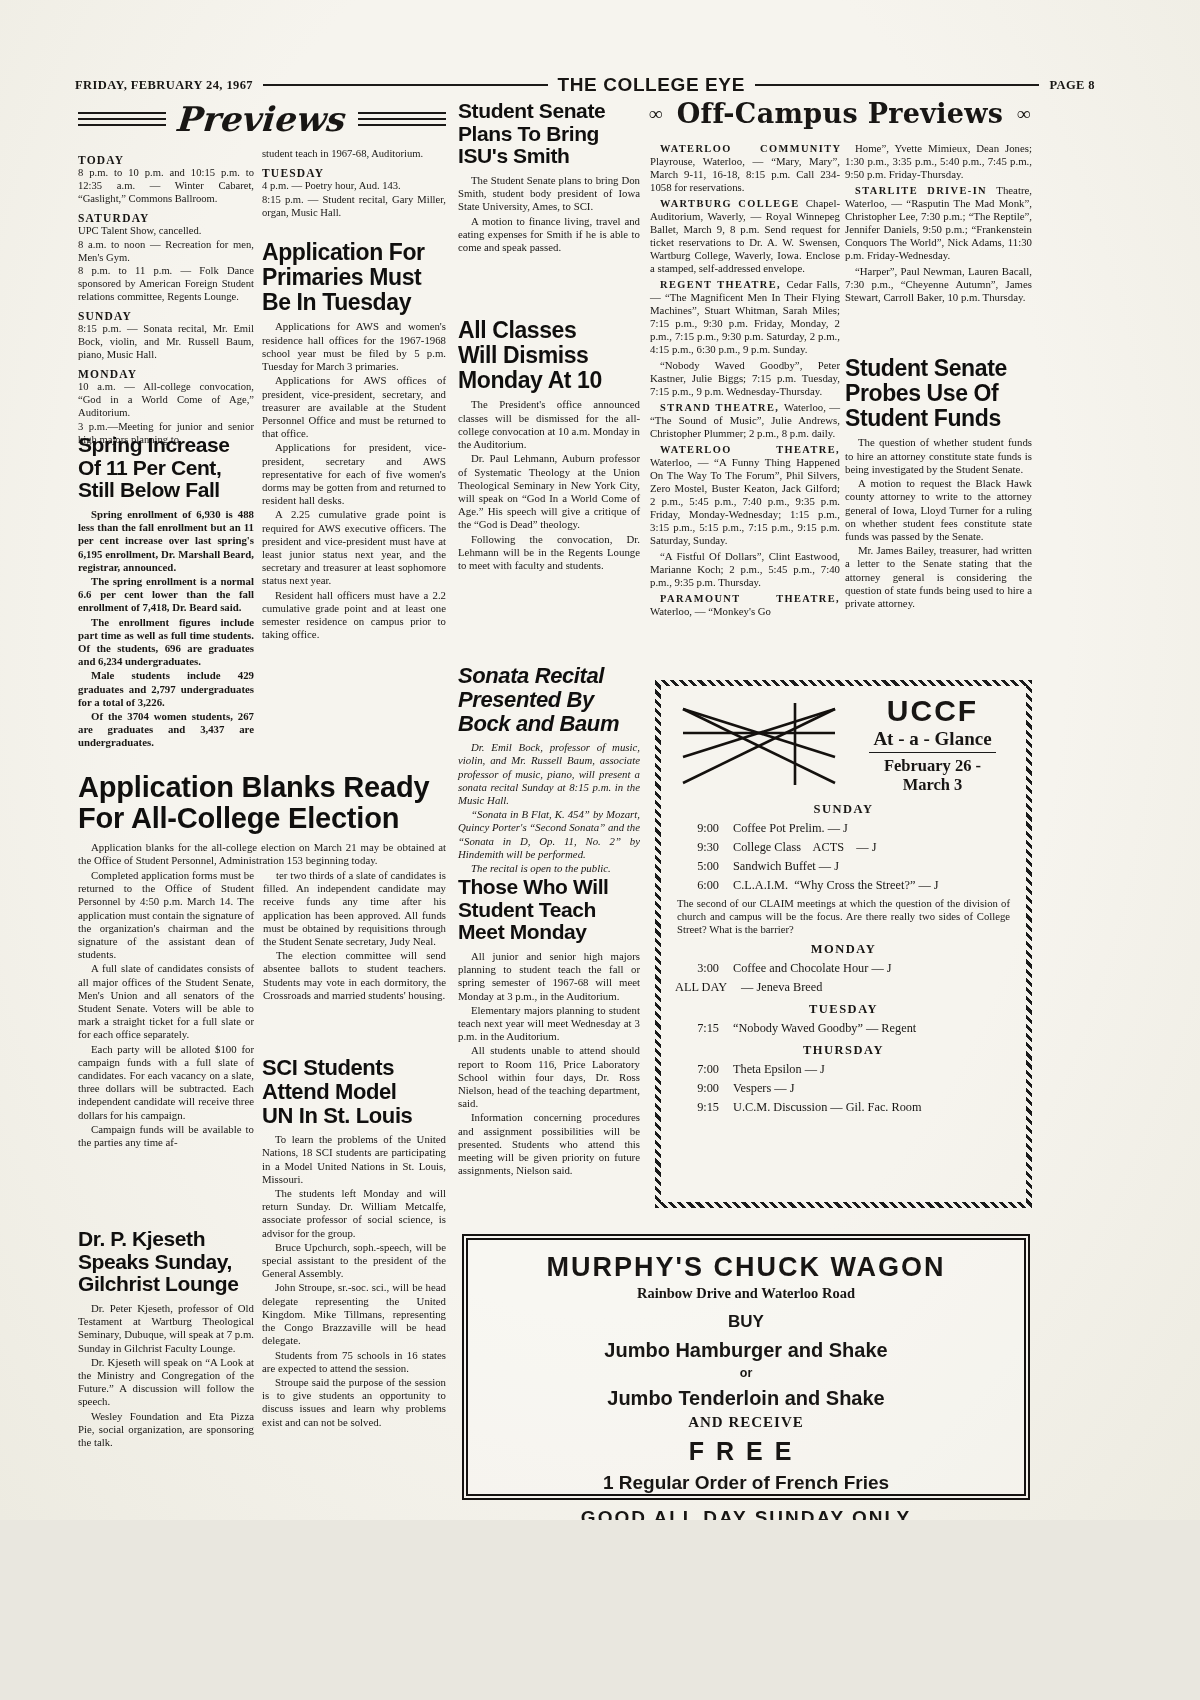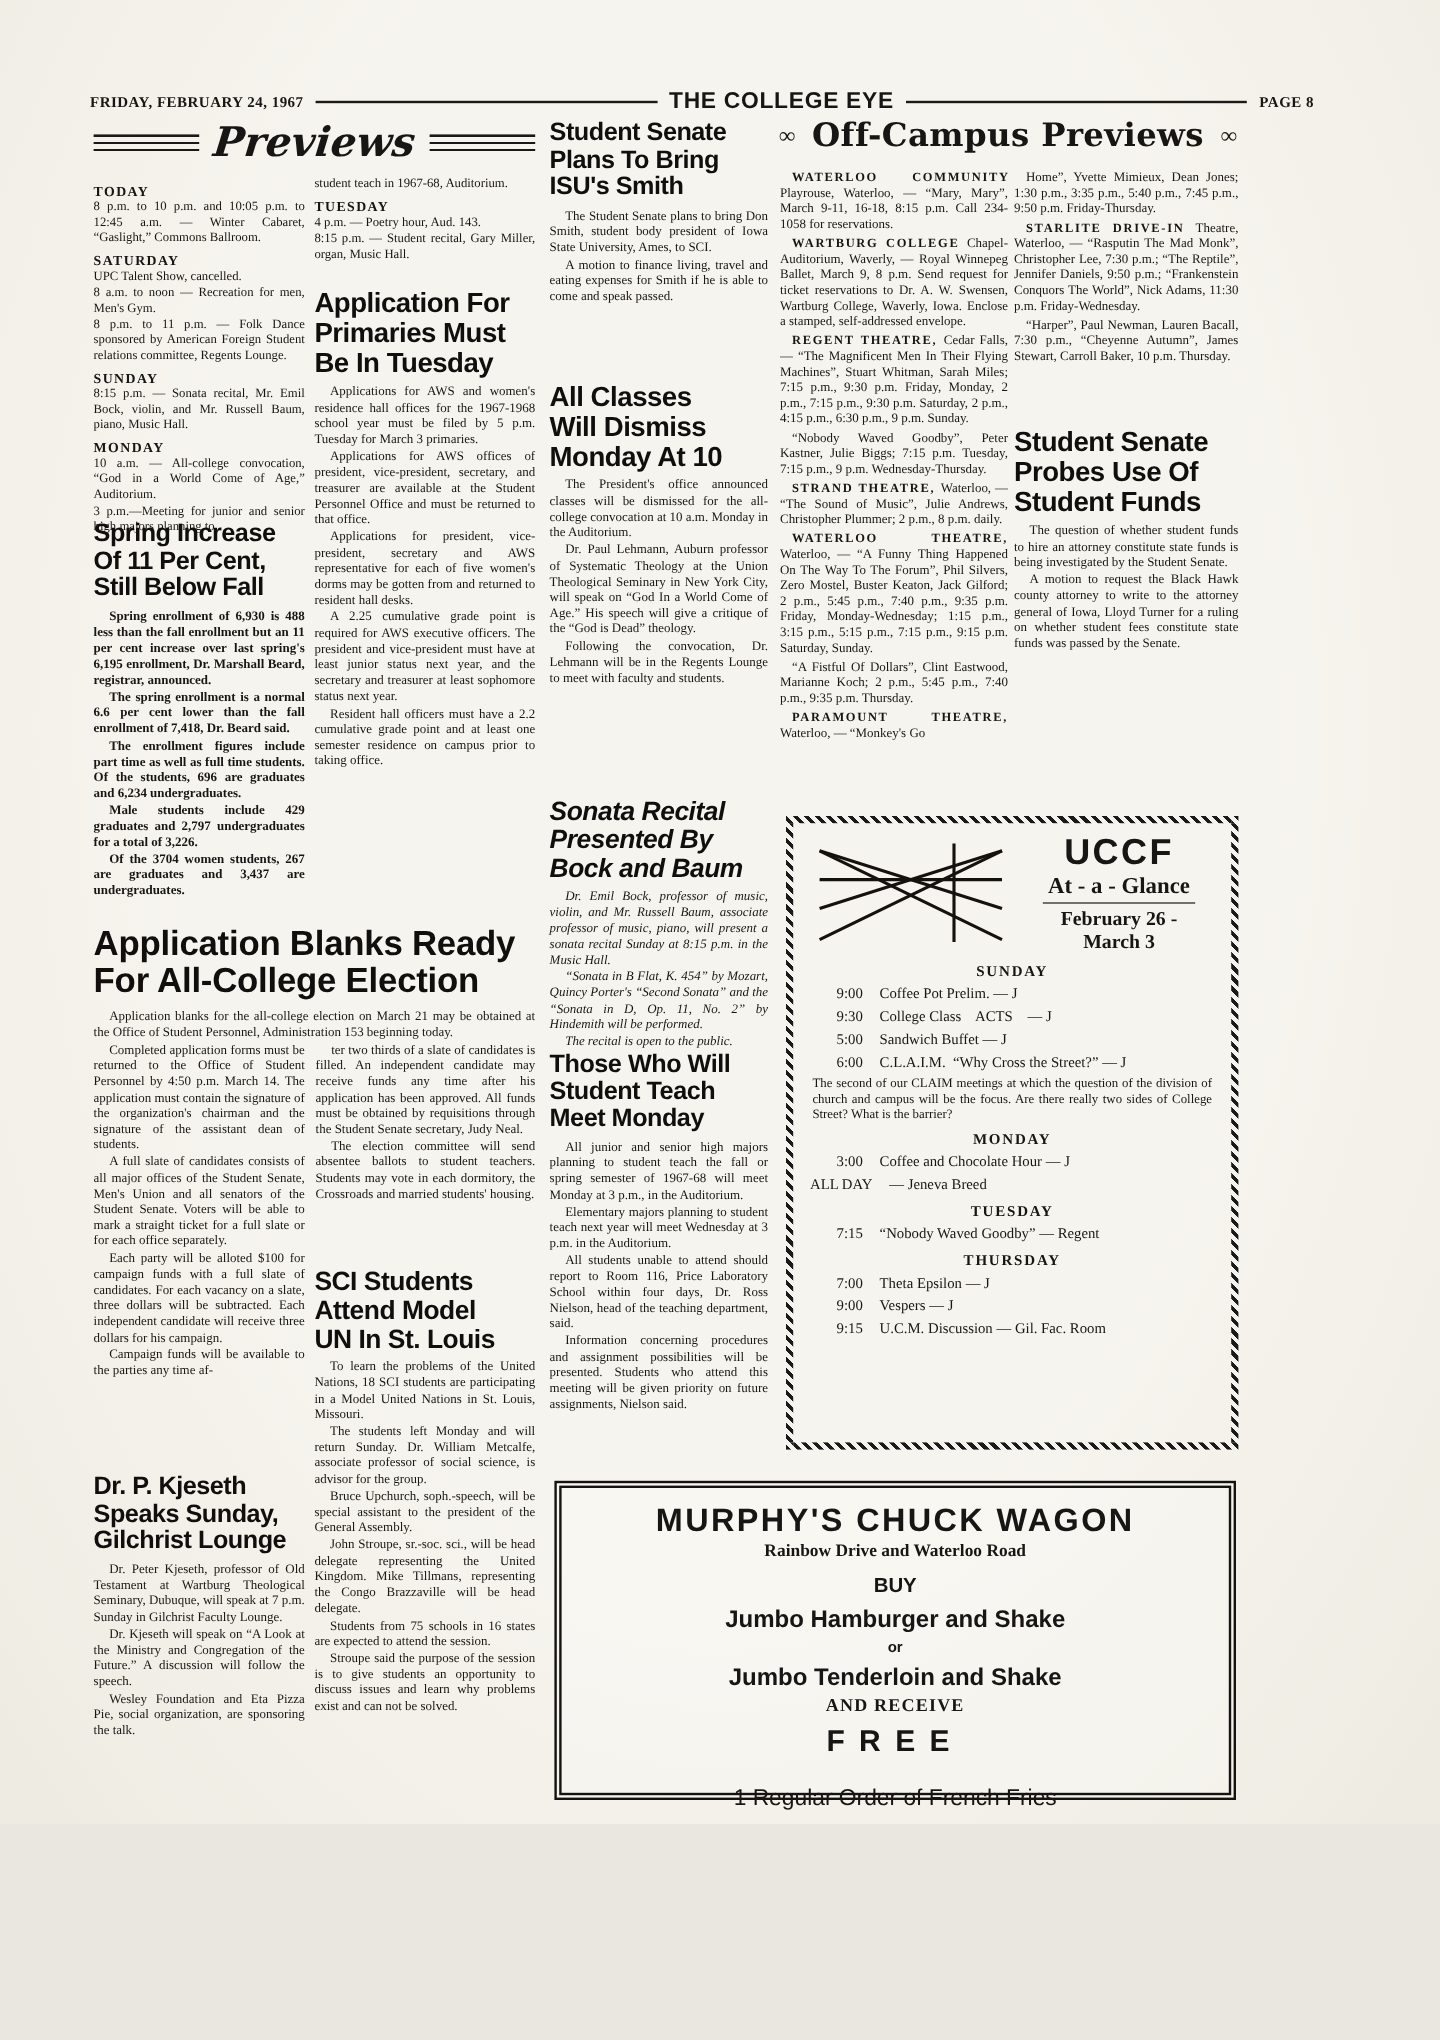--- a/index.html
+++ b/index.html
@@ -76,21 +76,21 @@
   
   .ad{left:462px;top:1234px;width:568px;height:266px;border:6px double #151311;text-align:center;
       padding-top:12px;font-family:"Liberation Sans",sans-serif;background:rgba(255,255,255,.25);}
   .m-title{font-weight:bold;font-size:27px;letter-spacing:2px;}
   .m-sub{font-family:"Liberation Serif",serif;font-weight:bold;font-size:14.5px;margin-top:2px;}
   .m-buy{font-weight:bold;font-size:17px;margin-top:10px;}
   .m-item{font-weight:bold;font-size:20px;margin-top:7px;}
   .m-or{font-weight:bold;font-size:12.5px;margin-top:4px;}
   .m-recv{font-family:"Liberation Serif",serif;font-weight:bold;font-size:15px;letter-spacing:1px;margin-top:4px;}
   .m-free{font-weight:bold;font-size:25px;letter-spacing:12px;margin-top:6px;}
-  .m-fries{font-weight:normal;font-size:19px;margin-top:22px;}
+  .m-fries{font-weight:bold;font-size:19px;margin-top:6px;}
   .m-good{font-weight:bold;font-size:19px;letter-spacing:2px;margin-top:13px;}
 </style>
 </head>
 <body>
 
 <div class="page">
 
   <div class="abs hdr">
     <span class="hdr-date">FRIDAY, FEBRUARY 24, 1967</span>
     <span class="hdr-rule"></span>
@@ -101,21 +101,21 @@
 
   <div class="abs pv-head">
     <span class="pv-line"></span>
     <span class="pv-title">Previews</span>
     <span class="pv-line"></span>
   </div>
 
   <section class="abs pv-col1">
     <div class="pv-day">TODAY</div>
     <div class="listing">
-        <p>8 p.m. to 10 p.m. and 10:05 p.m. to 12:45 a.m. — Winter Cabaret, “Gaslight,” Commons Ballroom.</p>
+        <p>8 p.m. to 10 p.m. and 10:15 p.m. to 12:35 a.m. — Winter Cabaret, “Gaslight,” Commons Ballroom.</p>
       </div>
     <div class="pv-day">SATURDAY</div>
     <div class="listing">
         <p>UPC Talent Show, cancelled.</p>
         <p>8 a.m. to noon — Recreation for men, Men's Gym.</p>
         <p>8 p.m. to 11 p.m. — Folk Dance sponsored by American Foreign Student relations committee, Regents Lounge.</p>
       </div>
     <div class="pv-day">SUNDAY</div>
     <div class="listing">
         <p>8:15 p.m. — Sonata recital, Mr. Emil Bock, violin, and Mr. Russell Baum, piano, Music Hall.</p>
@@ -272,20 +272,21 @@
       <p>“Harper”, Paul Newman, Lauren Bacall, 7:30 p.m., “Cheyenne Autumn”, James Stewart, Carroll Baker, 10 p.m. Thursday.</p>
     </section>
 
   <section class="abs probes">
     <h2 class="headline h23">Student Senate
 Probes Use Of
 Student Funds</h2>
     <div class="body">
         <p>The question of whether student funds to hire an attorney constitute state funds is being investigated by the Student Senate.</p>
         <p>A motion to request the Black Hawk county attorney to write to the attorney general of Iowa, Lloyd Turner for a ruling on whether student fees constitute state funds was passed by the Senate.</p>
+        <p>Mr. James Bailey, treasurer, had written a letter to the Senate stating that the attorney general is considering the question of state funds being used to hire a private attorney.</p>
       </div>
   </section>
 
   <section class="abs uccf">
     <div class="uccf-top">
       <svg class="uccf-logo" width="168" height="90" viewBox="0 0 168 90">
         <g stroke="#14110e" stroke-width="2.6" fill="none">
           <line x1="8" y1="10" x2="160" y2="58"></line>
           <line x1="8" y1="58" x2="160" y2="10"></line>
           <line x1="8" y1="10" x2="160" y2="84"></line>

